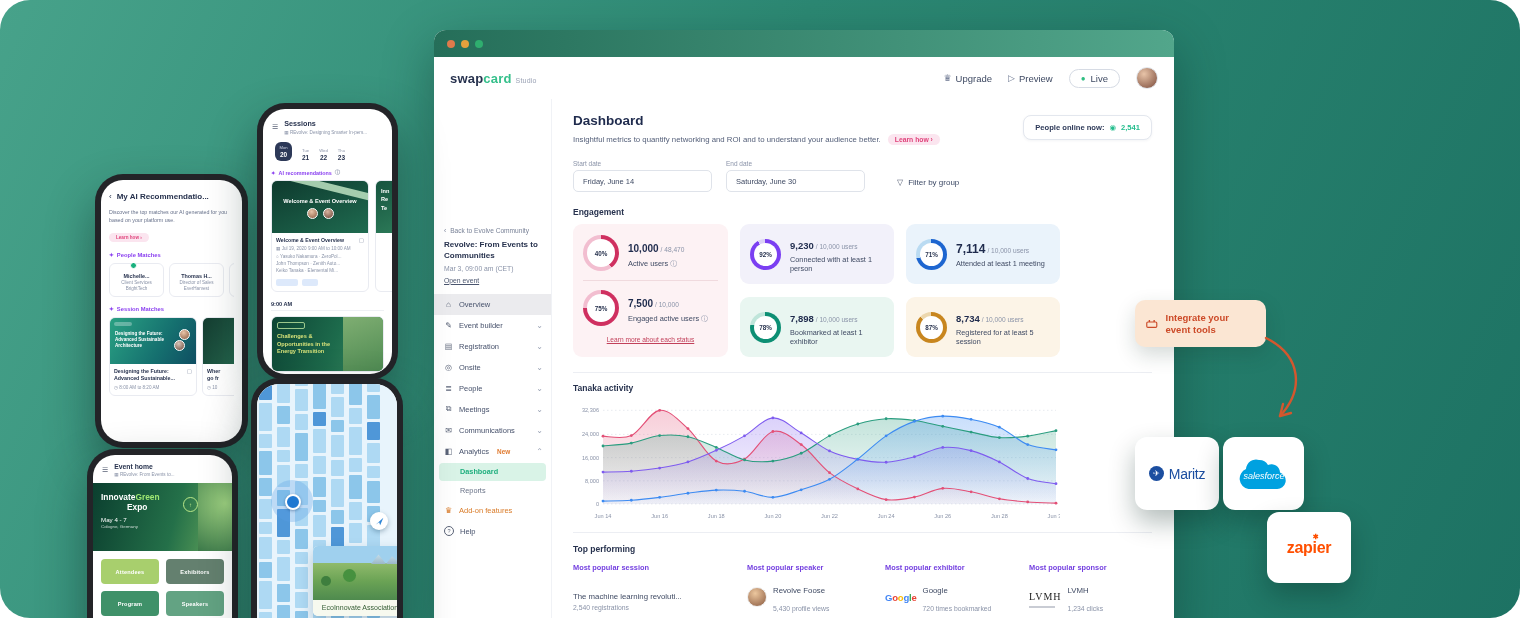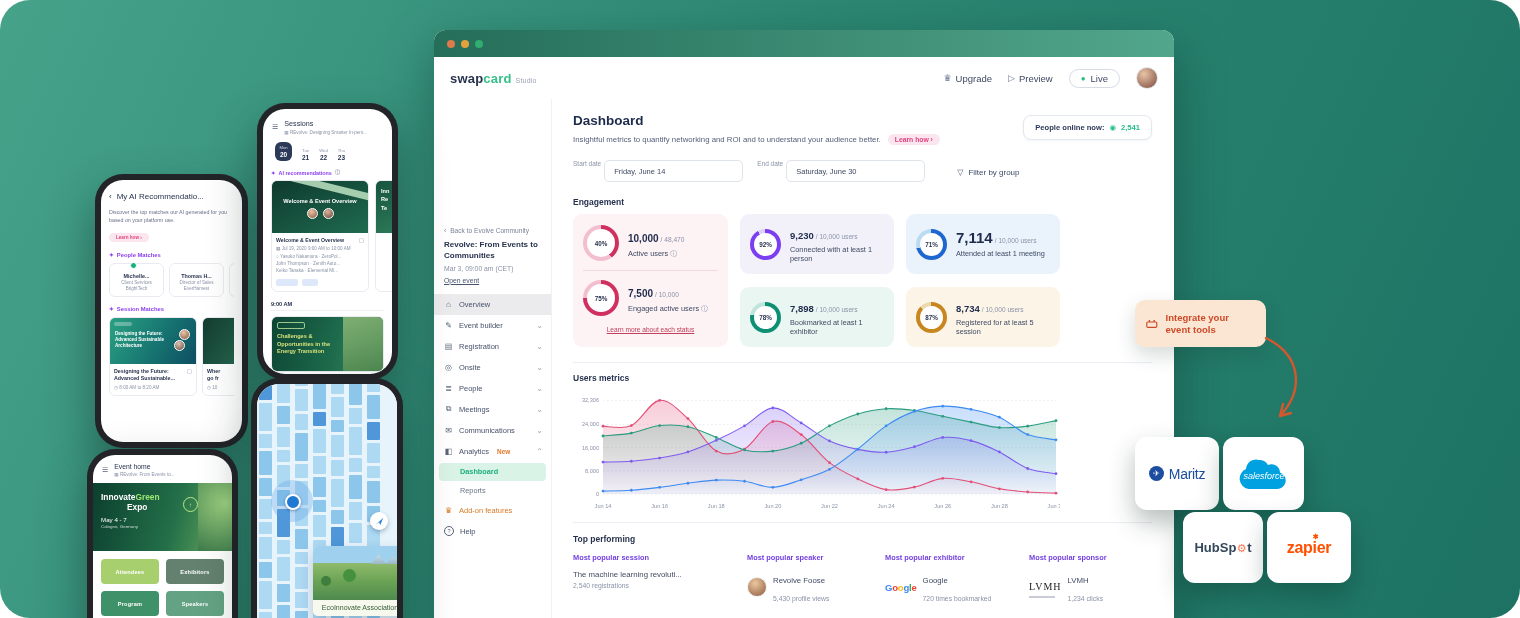--- a/index.html
+++ b/index.html
@@ -43,21 +43,21 @@
   .d-title{font-size:13.5px;font-weight:700;color:#1f2b4d;}
   .d-subrow{display:flex;align-items:center;gap:7px;margin-top:6px;}
   .d-sub{font-size:7.8px;color:#55607a;}
   .pill-pink{background:#fbe5ef;color:#e0447c;font-size:6.8px;font-weight:700;border-radius:8px;padding:2px 7px;cursor:pointer;white-space:nowrap;}
   .online-pill{position:absolute;right:22px;top:16px;border:1px solid #e3e7ee;border-radius:8px;padding:7px 11px;display:flex;gap:5px;align-items:center;background:#fff;box-shadow:0 1px 3px rgba(20,40,80,.05);}
   .online-label{font-size:7.6px;font-weight:700;color:#2d3958;}
   .online-ico{color:#23bd8d;font-size:7.5px;}
   .online-val{font-size:7.6px;font-weight:700;color:#23bd8d;}
 
   .filters{display:flex;align-items:flex-end;gap:14px;margin-top:15px;}
-  .fgroup{display:flex;flex-direction:row;gap:3px;}
+  .fgroup{display:flex;flex-direction:column;gap:3px;}
   .flabel{font-size:6.5px;color:#8a93a8;}
   .finput{width:128px;height:20px;border:1px solid #dfe3ea;border-radius:5px;font-size:7.5px;color:#3f4a63;padding:0 0 0 9px;font-family:"Liberation Sans",sans-serif;background:#fff;}
   .fby{display:flex;align-items:center;gap:5px;font-size:8px;color:#3d4a66;margin:0 0 5px 18px;cursor:pointer;}
   .fico{font-size:8px;color:#5b6478;}
 
   .sec-h{font-size:8.5px;font-weight:700;color:#27324e;margin-top:15px;}
   .cards-row{display:flex;gap:12px;margin-top:7px;}
   .card-pink{width:155px;background:#fdf2f4;border-radius:9px;padding:11px 10px 9px;box-sizing:border-box;}
   .stat{display:flex;align-items:center;gap:9px;}
   .donut{position:relative;border-radius:50%;flex:none;}
@@ -74,21 +74,21 @@
   .mini-col{display:flex;flex-direction:column;gap:13px;}
   .mini-card{width:154px;height:60px;border-radius:9px;display:flex;align-items:center;gap:9px;padding:0 10px;box-sizing:border-box;}
   .bg-lav{background:#f2f1fa;} .bg-mint{background:#e9f6f1;} .bg-blue{background:#eaf3fb;} .bg-cream{background:#fcf4e7;}
   .mlabel{font-size:7.3px;color:#3f4a63;margin-top:2px;line-height:1.3;}
   .sep{border:none;border-top:1px solid #eceef3;margin:15px 0 0;}
 
   .chart-wrap{margin-top:5px;}
   .tp-row{display:flex;gap:22px;margin-top:9px;}
   .tp-col{display:flex;flex-direction:column;}
   .tp-h{font-size:7.4px;font-weight:700;color:#7440e0;}
-  .tp-title{font-size:7.8px;color:#3f4a63;margin-top:8px;white-space:nowrap;}
+  .tp-title{font-size:7.8px;color:#3f4a63;margin-top:20px;white-space:nowrap;}
   .tp-sub{font-size:6.8px;color:#8a93a8;margin-top:3px;}
   .tp-person{display:flex;gap:6px;margin-top:7px;align-items:center;}
   .sp-avatar{width:18px;height:18px;border-radius:50%;background:radial-gradient(circle at 40% 30%,#ecc79e,#8a5a40);flex:none;border:1px solid #eee;}
   .tp-name{font-size:7.8px;color:#3f4a63;}
   .glogo{font-size:9.5px;font-weight:700;letter-spacing:-.2px;}
   .lvmh{font-family:"Liberation Serif",serif;font-size:10px;letter-spacing:1px;color:#1c1c1c;}
   .lvmh-sub{height:2px;width:26px;background:#c9ccd4;margin-top:2px;}
 
   
   .callout{position:absolute;left:1135px;top:300px;width:131px;height:47px;background:#fbe6d3;border-radius:10px;
@@ -101,21 +101,21 @@
   .maritz-txt{font-size:14px;color:#1b4ea0;font-weight:500;letter-spacing:-.3px;}
   .hs-row{display:flex;align-items:baseline;font-weight:800;color:#33475b;font-size:13px;}
   .hs-gear{color:#ff7a59;font-size:11px;font-weight:400;margin:0 .5px;}
   .zap{position:relative;font-size:16px;font-weight:700;color:#ff4f00;letter-spacing:-.3px;}
   .zap-star{position:absolute;right:13px;top:-6px;font-size:7px;color:#ff4f00;}
 
   
   .phone{position:absolute;background:#232428;border-radius:28px;padding:6px;box-shadow:0 24px 48px rgba(6,34,28,.45);}
   .screen{width:100%;height:100%;background:#fff;border-radius:22px;overflow:hidden;position:relative;box-sizing:border-box;}
   .ph-h{display:flex;align-items:center;gap:6px;padding:10px 9px 0;}
-  .ph-title{font-size:7.6px;font-weight:400;color:#27324e;white-space:nowrap;overflow:hidden;text-overflow:ellipsis;}
+  .ph-title{font-size:7.6px;font-weight:700;color:#27324e;white-space:nowrap;overflow:hidden;text-overflow:ellipsis;}
   .ph-sub{font-size:4.6px;color:#8a93a8;white-space:nowrap;overflow:hidden;text-overflow:ellipsis;margin-top:2px;}
   .tiny-ico{font-size:6px;color:#5b6478;}
   .ai-h{font-size:5.8px;font-weight:700;color:#8a3ff0;display:flex;align-items:center;gap:3px;}
   .p-card{width:55px;flex:none;border:1px solid #e9ebf1;border-radius:6px;padding:6px 3px 5px;text-align:center;background:#fff;box-sizing:border-box;}
   .p-ava{width:23px;height:23px;border-radius:50%;margin:0 auto;position:relative;}
   .p-name{font-size:5.4px;font-weight:700;color:#27324e;margin-top:3px;}
   .p-role{font-size:4.6px;color:#8a93a8;margin-top:1px;}
   .s-card{border:1px solid #e9ebf1;border-radius:6px;overflow:hidden;background:#fff;flex:none;}
   .s-body{padding:4px 4px 5px;}
   .s-title{font-size:5.3px;font-weight:700;color:#27324e;line-height:1.35;}
@@ -299,38 +299,38 @@
             </div>
           </div>
         </div>
 
         <div class="mini-col">
           <div class="mini-card bg-blue">
             <div class="donut small" style="background: conic-gradient(rgb(30, 102, 208) 0deg, rgb(30, 102, 208) 71%, rgb(186, 219, 242) 71%, rgb(186, 219, 242) 100%);">
                 <span class="pct">71%</span>
               </div>
             <div>
-              <div><span class="sval" style="font-size:15px">7,114</span><span class="stot">/ 10,000 users</span></div>
+              <div><span class="sval" style="font-size:12px">7,114</span><span class="stot">/ 10,000 users</span></div>
               <div class="mlabel">Attended at least 1 meeting</div>
             </div>
           </div>
           <div class="mini-card bg-cream">
             <div class="donut small" style="background: conic-gradient(rgb(200, 134, 31) 0deg, rgb(200, 134, 31) 87%, rgb(236, 215, 174) 87%, rgb(236, 215, 174) 100%);">
                 <span class="pct">87%</span>
               </div>
             <div>
               <div><span class="sval" style="font-size:9.5px">8,734</span><span class="stot">/ 10,000 users</span></div>
               <div class="mlabel">Registered for at least 5 session</div>
             </div>
           </div>
         </div>
       </div>
 
       <hr class="sep">
-      <div class="sec-h" style="margin-top:10px">Users metrics</div>
+      <div class="sec-h" style="margin-top:10px">Tanaka activity</div>
       <div class="chart-wrap">
         <svg id="activity-chart" width="487" height="126">
             <defs>
               <linearGradient id="g0" x1="0" y1="0" x2="0" y2="1">
                 <stop offset="0" stop-color="#e34f76" stop-opacity="0.28"></stop>
                 <stop offset="1" stop-color="#e34f76" stop-opacity="0.03"></stop>
               </linearGradient>
               <linearGradient id="g1" x1="0" y1="0" x2="0" y2="1">
                 <stop offset="0" stop-color="#2a9d7f" stop-opacity="0.28"></stop>
                 <stop offset="1" stop-color="#2a9d7f" stop-opacity="0.03"></stop>
@@ -496,27 +496,20 @@
       </div>
   </div>
 
   <div class="int-card" style="left:1223px;top:437px;width:81px;height:73px">
     <svg width="62" height="44" viewBox="0 0 62 44">
       <path d="M26 8 a10 10 0 0 1 9 5 a8.5 8.5 0 0 1 12 7.5 a8.5 8.5 0 0 1 -3.5 16.5 h-28 a10.5 10.5 0 0 1 -2.5 -20 a10 10 0 0 1 13 -9z" fill="#00a1e0"></path>
       <text x="31" y="27" text-anchor="middle" font-size="9" font-style="italic" fill="#ffffff" font-family="Liberation Sans">salesforce</text>
     </svg>
   </div>
 
-  <div class="int-card" style="left:1183px;top:512px;width:80px;height:71px">
-    <div class="hs-row">
-        <span>HubSp</span>
-        <span class="hs-gear">⚙</span>
-        <span>t</span>
-      </div>
-  </div>
 
   <div class="int-card" style="left:1267px;top:512px;width:84px;height:71px">
     <span class="zap"><span>zapier</span><span class="zap-star">✱</span></span>
   </div>
 
   <div class="phone" style="left:95px;top:174px;width:141px;height:262px">
     <div class="screen" style="padding:4px 8px">
       <div style="display:flex;align-items:center;gap:5px;margin-top:8px">
         <span style="font-size:8px;color:#27324e">‹</span>
         <span class="ph-title" style="font-size:8px">My AI Recommendatio...</span>

